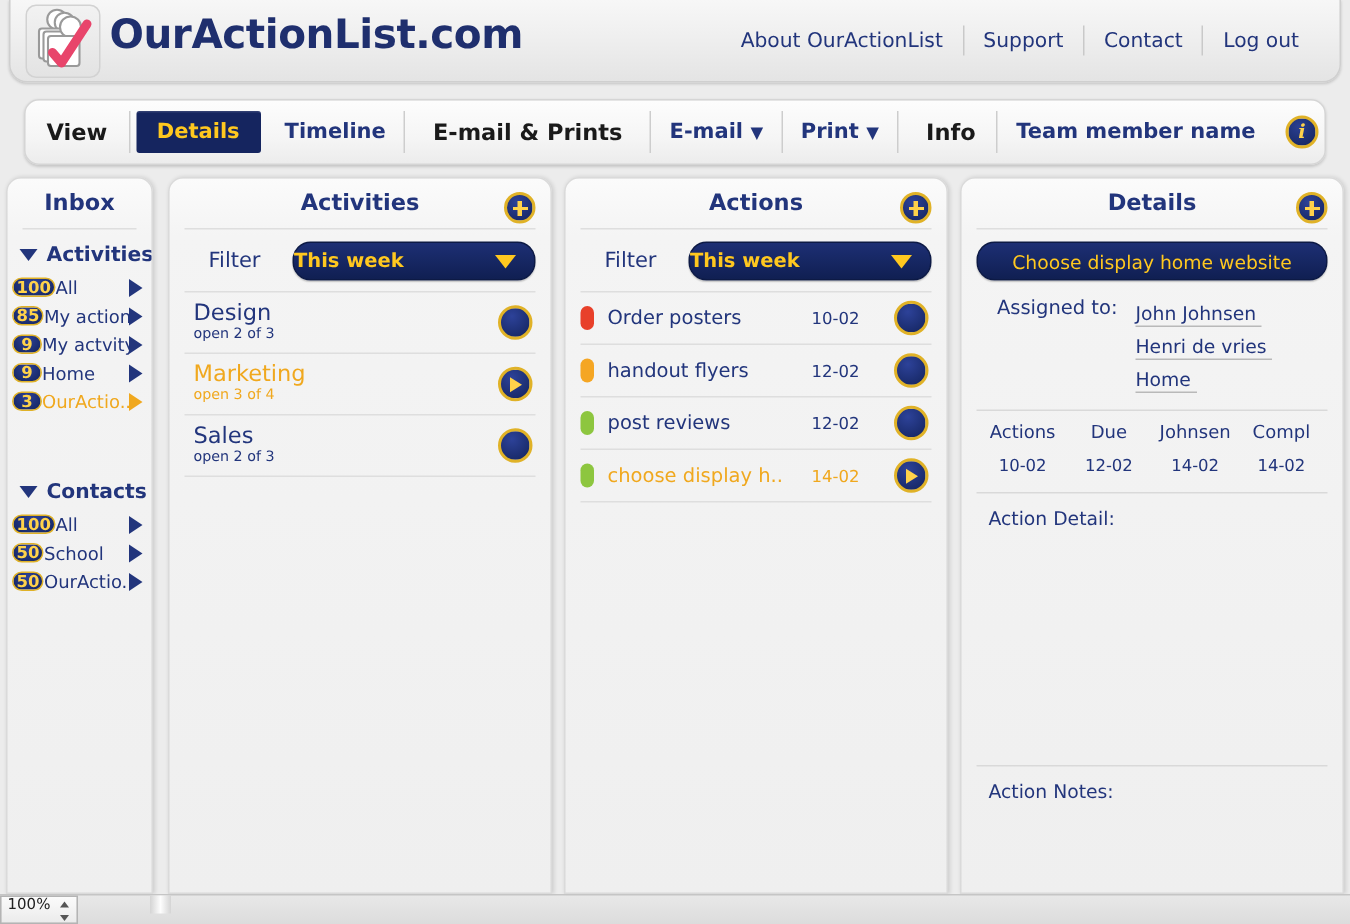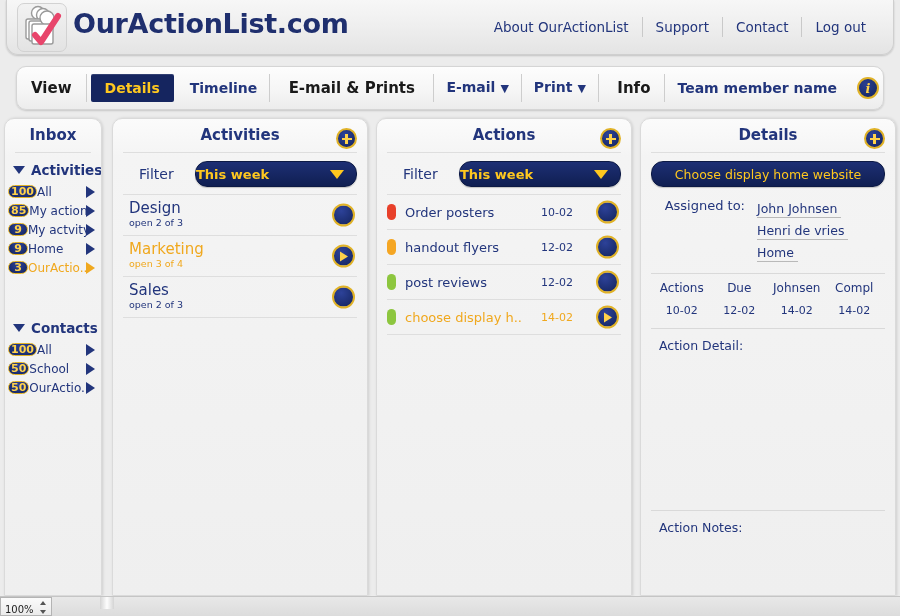--- a/index.html
+++ b/index.html
@@ -420,21 +420,21 @@
     box-sizing: border-box;
   }
   .zoom-box {
     position: absolute;
     left: 0; top: 0;
     width: 52px; height: 19px;
     background: linear-gradient(to bottom, #fbfbfb, #ebebeb);
     border: 1px solid #b4b4b4;
     box-sizing: border-box;
     display: flex;
-    align-items: flex-end;
+    align-items: flex-start;
     padding-left: 4px;
     font-size: 10px;
     color: #222;
   }
   .stepper {
     position: absolute;
     right: 5px; top: 3px;
     width: 7px; height: 13px;
     display: flex;
     flex-direction: column;

